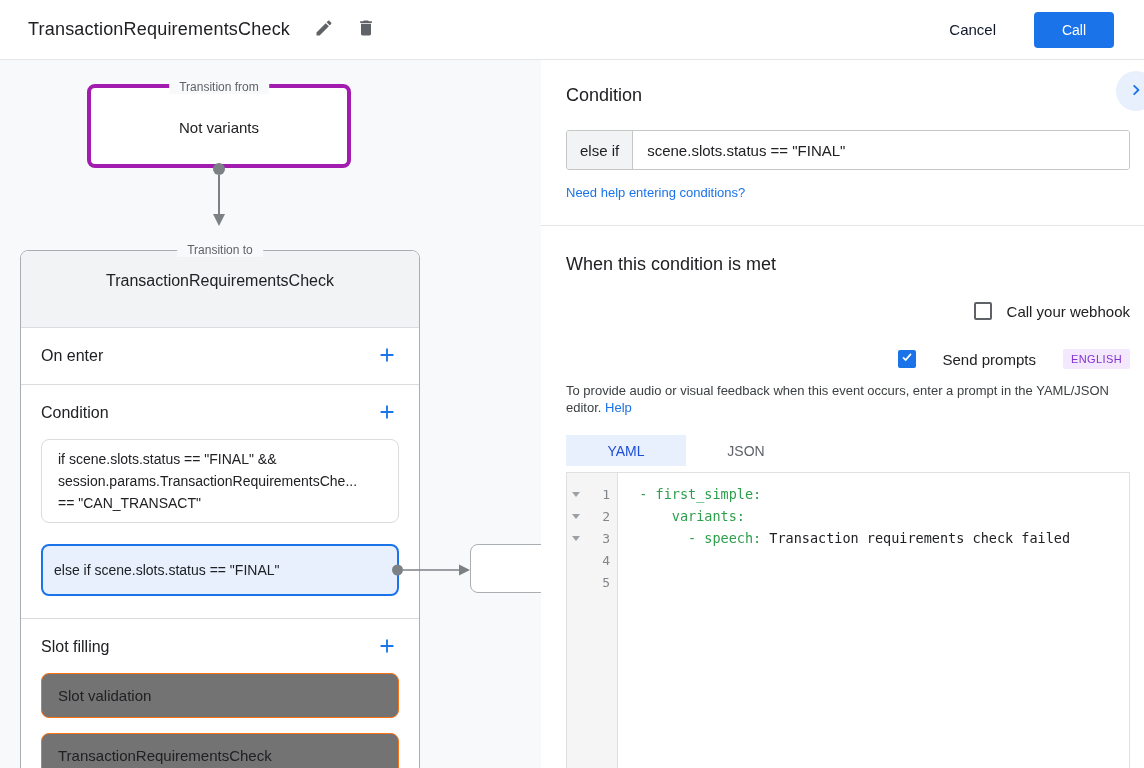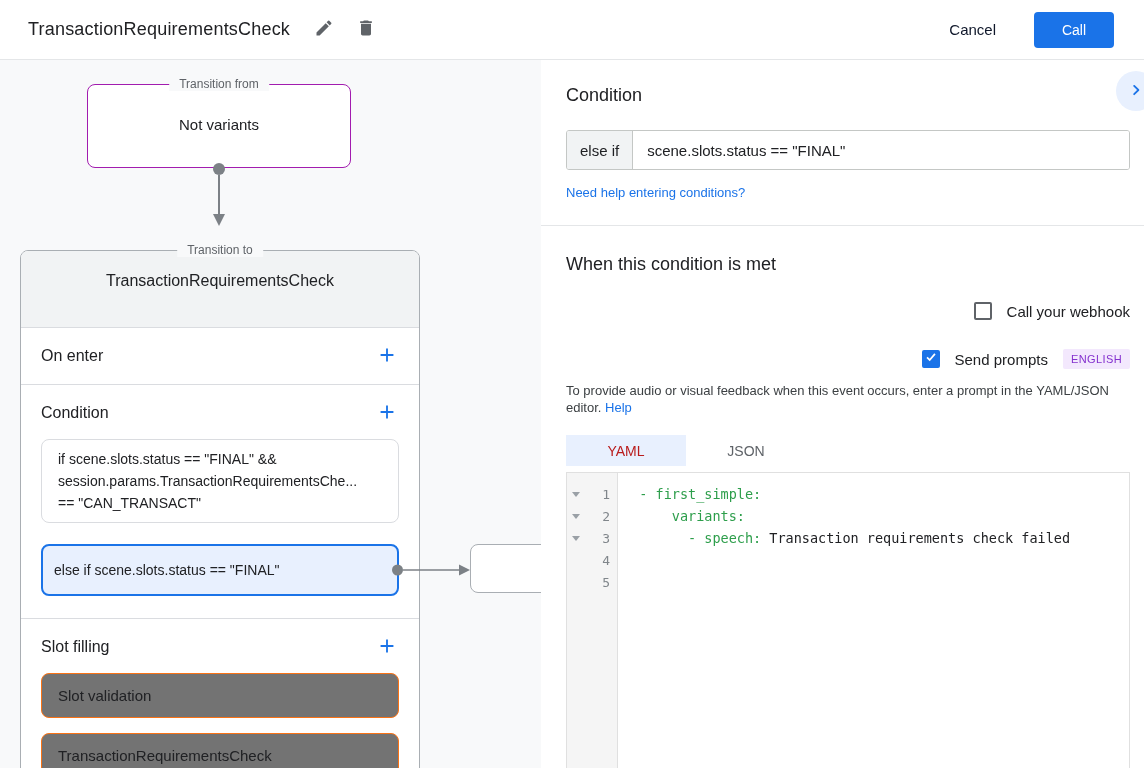--- a/index.html
+++ b/index.html
@@ -22,21 +22,21 @@
 
   
   .main { display:flex; height:708px; }
   .canvas { width:541px; flex-shrink:0; background:#f8f9fa; position:relative; overflow:hidden; }
   .panel { flex:1; background:#fff; display:flex; flex-direction:column; position:relative; overflow:hidden; }
 
   
   .node-legend { position:absolute; top:-8px; left:50%; transform:translateX(-50%);
     background:#f8f9fa; padding:0 10px; font-size:12px; color:#5f6368; white-space:nowrap; }
   .tfrom-box { position:absolute; left:87px; top:24px; width:264px; height:84px;
-    background:#fff; border:1px solid #a21caf; border-radius:8px; }
+    background:#fff; border:4px solid #a21caf; border-radius:8px; }
   .tfrom-content { text-align:center; margin-top:31px; font-size:15px; color:#202124; }
 
   .arrow-svg { position:absolute; }
 
   .scene-card { position:absolute; left:20px; top:190px; width:400px; height:540px;
     background:#fff; border:1px solid #a9aeb3; border-radius:8px; }
   .scene-header { background:#f1f3f4; border-bottom:1px solid #dadce0;
     border-radius:7px 7px 0 0; height:77px; text-align:center; padding-top:21px; cursor:pointer; }
   .scene-title { font-size:16px; color:#202124; }
   .scene-subtitle { font-size:12px; color:#5f6368; margin-top:7px; }
@@ -77,34 +77,34 @@
   .cond-input { flex:1; border:none; outline:none; padding:0 14px; font-size:15px;
     color:#202124; font-family:inherit; background:#fff; }
   .help-link { display:inline-block; margin-top:15px; font-size:13px; color:#1a73e8;
     text-decoration:none; cursor:pointer; }
   .p-divider { height:1px; background:#e4e6e8; flex-shrink:0; }
 
   .p-main { padding:28px 14px 0 25px; flex:1; display:flex; flex-direction:column; min-height:0; }
   .when-title { font-size:18px; font-weight:400; color:#202124; }
   .cb-row { display:flex; align-items:center; cursor:pointer;justify-content:flex-end; }
   .cb-row.webhook { margin-top:27px; }
-  .cb-row.prompts { margin-top:29px; }
+  .cb-row.prompts { margin-top:29px;gap:12px; }
   .checkbox { width:18px; height:18px; border:2px solid #5f6368; border-radius:2px;
     flex-shrink:0; display:flex; align-items:center; justify-content:center; background:#fff; }
   .checkbox.checked { background:#1a73e8; border-color:#1a73e8; }
   .cb-label { margin-left:15px; font-size:15px; font-weight:500; color:#202124; }
   .lang-badge { margin-left:15px; background:#f3e8fd; color:#8430ce; font-size:11px;
     font-weight:500; padding:4px 8px; border-radius:2px; letter-spacing:.4px; }
   .desc { margin-top:13px; font-size:13px; color:#3c4043; line-height:17px; max-width:572px; }
   .desc a { color:#1a73e8; text-decoration:none; cursor:pointer; }
 
   .tabs { margin-top:19px; display:flex; }
   .tab { width:120px; height:31px; display:flex; align-items:center; justify-content:center;
     font-size:14px; font-weight:500; cursor:pointer; border:none; background:none; font-family:inherit; }
-  .tab.active { background:#e8f0fe; color:#b91c1c; }
+  .tab.active { background:#e8f0fe; color:#1d4ed8; }
   .tab.inactive { color:#5f6368; }
 
   .editor { margin-top:6px; flex:1; border:1px solid #e0e0e0; border-bottom:none;
     display:flex; overflow:hidden; font-family:"DejaVu Sans Mono","Liberation Mono",monospace;
     font-size:13.5px; }
   .gutter { width:51px; background:#f5f5f5; border-right:1px solid #e0e0e0;
     padding-top:10px; flex-shrink:0; }
   .gutter-row { height:22px; display:flex; align-items:center; padding:0 7px 0 5px; }
   .fold { width:0; height:0; border-left:4px solid transparent; border-right:4px solid transparent;
     border-top:5px solid #9aa0a6; cursor:pointer; }

